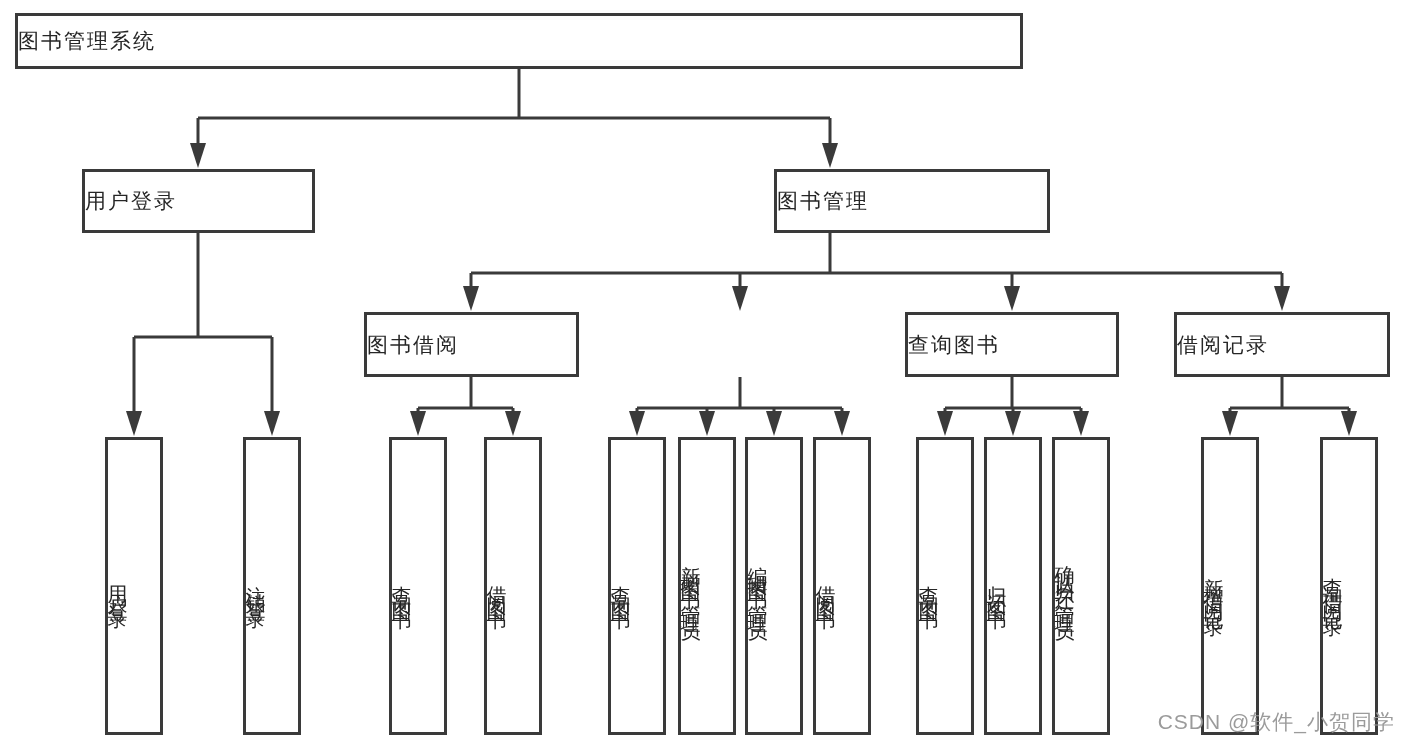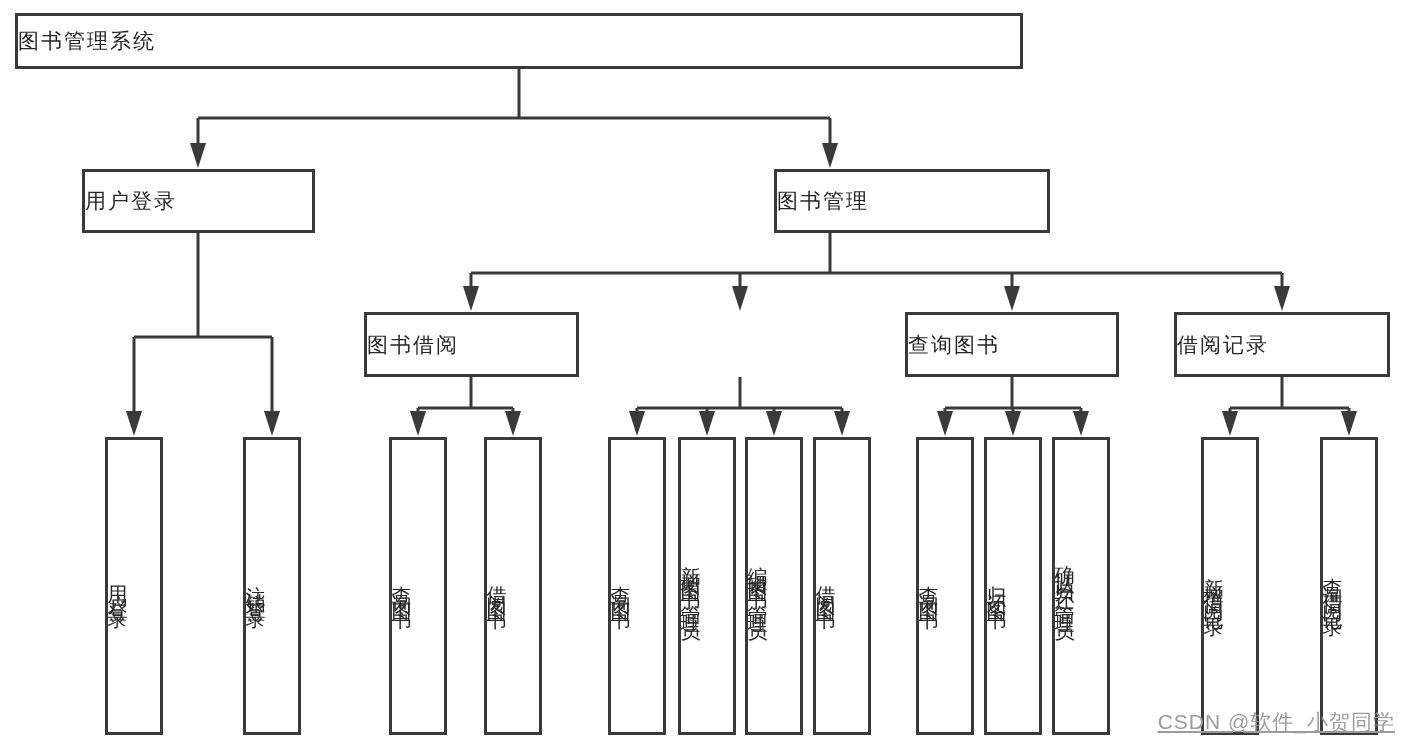--- a/index.html
+++ b/index.html
@@ -37,21 +37,20 @@
   }
   .watermark {
     position: absolute;
     right: 10px;
     top: 708px;
     font-size: 21px;
     letter-spacing: 1px;
     color: #9b9b9b;
     z-index: 5;
     white-space: nowrap;
-    text-decoration: underline;
   }
   
   #node-root            { left: 15px;   top: 13px;  width: 1008px; height: 56px; }
   #node-user-login      { left: 82px;   top: 169px; width: 233px;  height: 64px; }
   #node-book-management { left: 741px;  top: 169px; width: 276px;  height: 64px; margin-left: 33px; }
   #node-new-book-rec    { left: 364px;  top: 312px; width: 215px;  height: 65px; }
   #node-book-borrowing  { left: 634px;  top: 312px; width: 212px;  height: 65px; }
   #node-current-borrow  { left: 905px;  top: 312px; width: 214px;  height: 65px; }
   #node-borrow-records  { left: 1174px; top: 312px; width: 216px;  height: 65px; }
 

